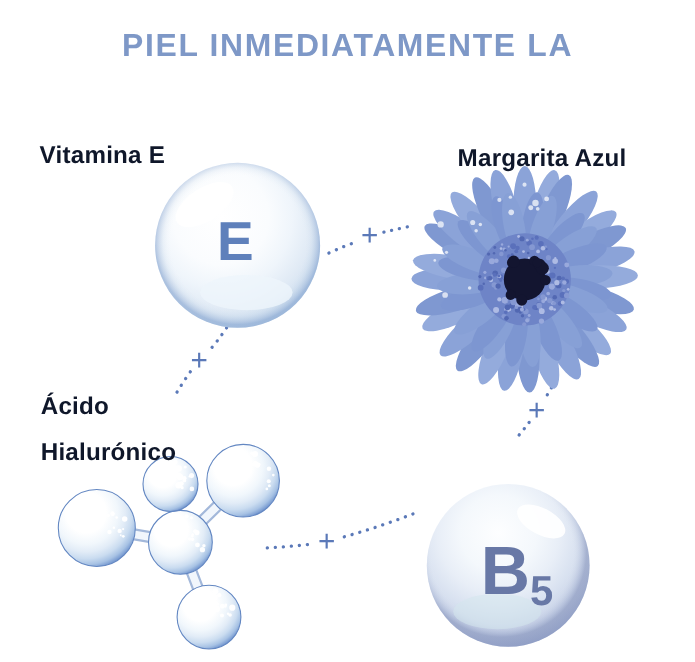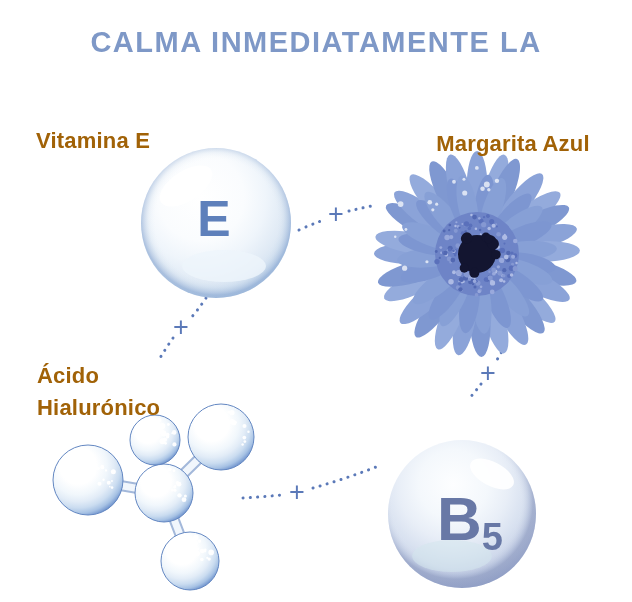--- a/index.html
+++ b/index.html
@@ -1,23 +1,23 @@
 <!DOCTYPE html>
 <html><head>
 <meta charset="utf-8">
 <style>
   html,body{margin:0;padding:0;background:#ffffff;}
   .stage{position:relative;width:632px;height:602px;background:#fff;overflow:hidden;
          font-family:"Liberation Sans",sans-serif;}
   .title{position:absolute;left:0;top:26px;width:100%;text-align:center;
          color:#7e98c7;font-size:29px;font-weight:bold;letter-spacing:1.5px;line-height:32px;}
-  .label{position:absolute;color:#a16207;font-size:22px;font-weight:bold;letter-spacing:.2px;}
+  .label{position:absolute;color:#0f172a;font-size:22px;font-weight:bold;letter-spacing:.2px;}
   #lbl-e{left:36px;top:128px;}
-  #lbl-daisy{left:416px;top:131px;width:194px;text-align:center;}
-  #lbl-ha{left:37px;top:360px;width:158px;line-height:32px;}
+  #lbl-daisy{left:416px;top:131px;width:194px;text-align:left;}
+  #lbl-ha{left:37px;top:348px;width:158px;line-height:42px;}
   #lbl-b5{left:379px;top:403px;}
   svg.decor{position:absolute;left:0;top:0;}
   .dots{stroke:#5b79b8;stroke-width:3;fill:none;stroke-linecap:round;stroke-dasharray:.1 7.2;}
   .plus{fill:#5b79b8;font-size:27px;font-family:"Liberation Sans",sans-serif;}
   .symE{fill:#5e80bb;font-weight:bold;font-family:"Liberation Sans",sans-serif;}
   .symB{fill:#6878a6;font-weight:bold;font-family:"Liberation Sans",sans-serif;}
 </style>
 </head>
 <body>
 
@@ -414,18 +414,18 @@
     <g>
       <circle cx="462" cy="514" r="74" fill="url(#gradP)"></circle>
       <circle cx="462" cy="514" r="74" fill="url(#gradPedge)"></circle>
       <ellipse cx="492" cy="474" rx="24" ry="12" fill="#ffffff" opacity=".9" transform="rotate(28 492 474)"></ellipse>
       <ellipse cx="452" cy="556" rx="40" ry="16" fill="#d3e6ec" opacity=".55"></ellipse>
       <text x="437" y="540" font-size="62" class="symB"><tspan>B</tspan><tspan dy="10" font-size="38">5</tspan></text>
     </g>
   </svg>
 
   <div class="title">
-    <div>CALMA INMEDIATAMENTE LA</div>
+    <div>PIEL INMEDIATAMENTE LA</div>
   </div>
   <div class="label" id="lbl-e">Vitamina E</div>
   <div class="label" id="lbl-daisy">Margarita Azul</div>
   <div class="label" id="lbl-ha">Ácido Hialurónico</div>
 </div>
 
 </body></html>

